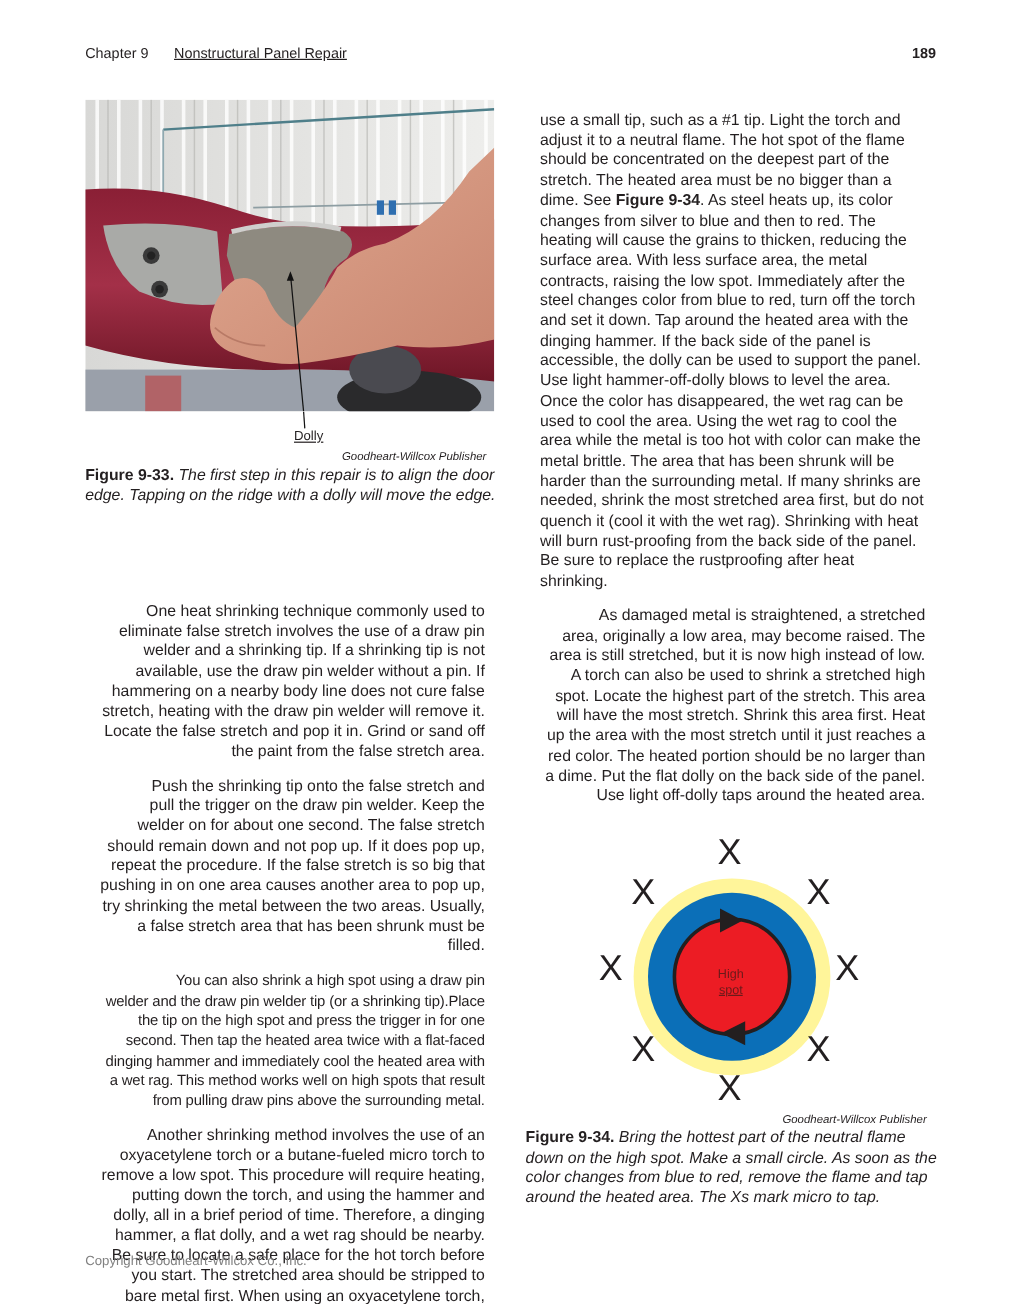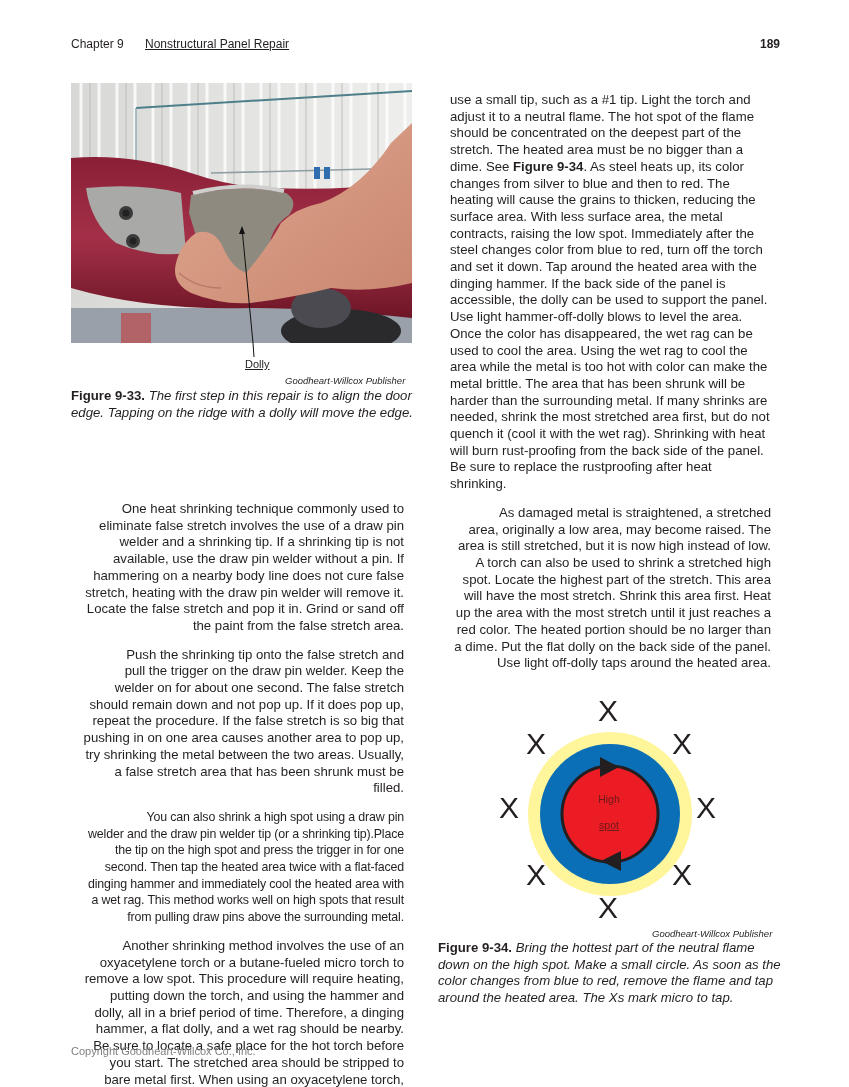--- a/index.html
+++ b/index.html
@@ -142,21 +142,21 @@
 
 <div class="fig34">
   <svg style="position:absolute;left:0;top:0" width="224" height="232" viewBox="0 0 224 232">
     <circle cx="113" cy="121" r="82" fill="#fff59a"></circle>
     <circle cx="113" cy="121" r="70" fill="#0b6fb8"></circle>
     <circle cx="113" cy="121" r="48" fill="#ec1c24"></circle>
     <circle cx="113" cy="121" r="48" fill="none" stroke="#231f20" stroke-width="3"></circle>
     <polygon points="103,64 103,84 122,74" fill="#231f20"></polygon>
     <polygon points="124,158 124,178 104,168" fill="#231f20"></polygon>
   </svg>
-  <div class="hs-label" style="top:100px;text-align:center;">High</div>
+  <div class="hs-label" style="top:113px;text-align:center;">High</div>
   <div class="hs-label" style="top:126px;text-decoration:underline;">spot</div>
 
   <div class="xmark" style="left:96px;top:3px;">X</div>
   <div class="xmark" style="left:24px;top:36px;">X</div>
   <div class="xmark" style="left:170px;top:36px;">X</div>
   <div class="xmark" style="left:-3px;top:100px;">X</div>
   <div class="xmark" style="left:194px;top:100px;">X</div>
   <div class="xmark" style="left:24px;top:167px;">X</div>
   <div class="xmark" style="left:170px;top:167px;">X</div>
   <div class="xmark" style="left:96px;top:200px;">X</div>

